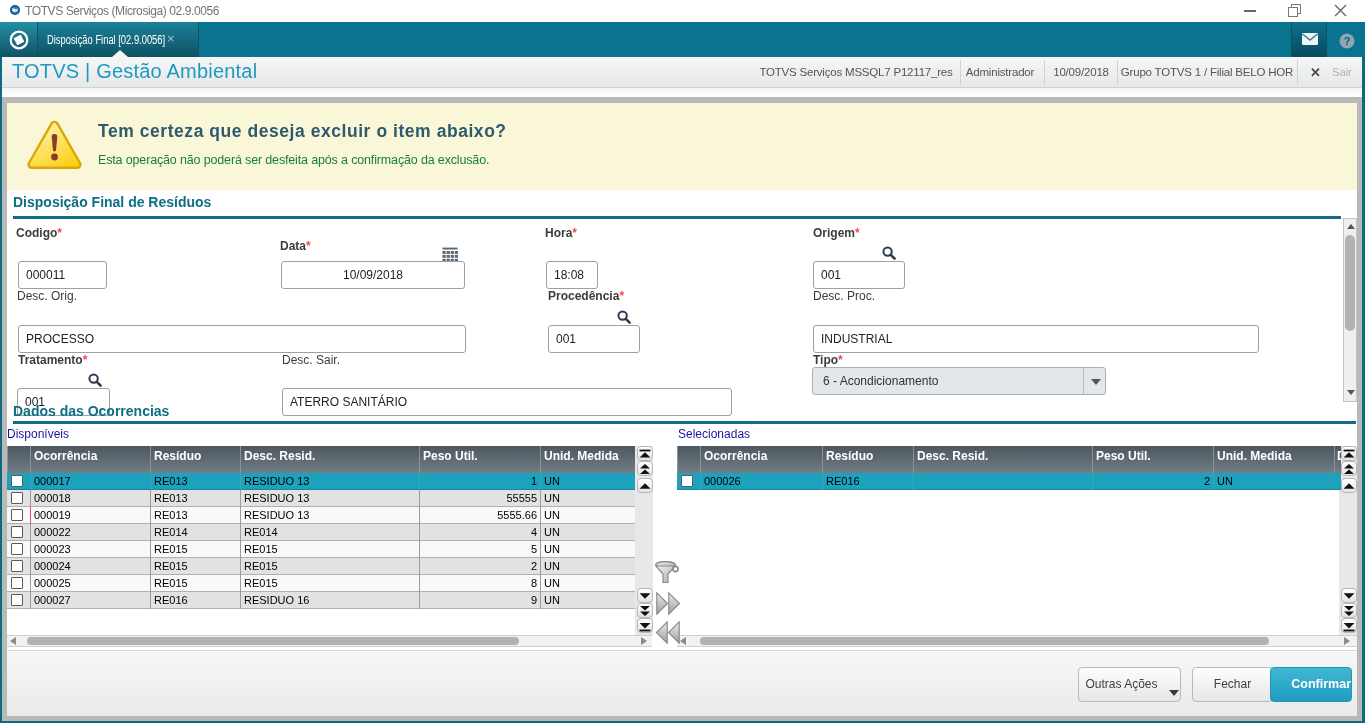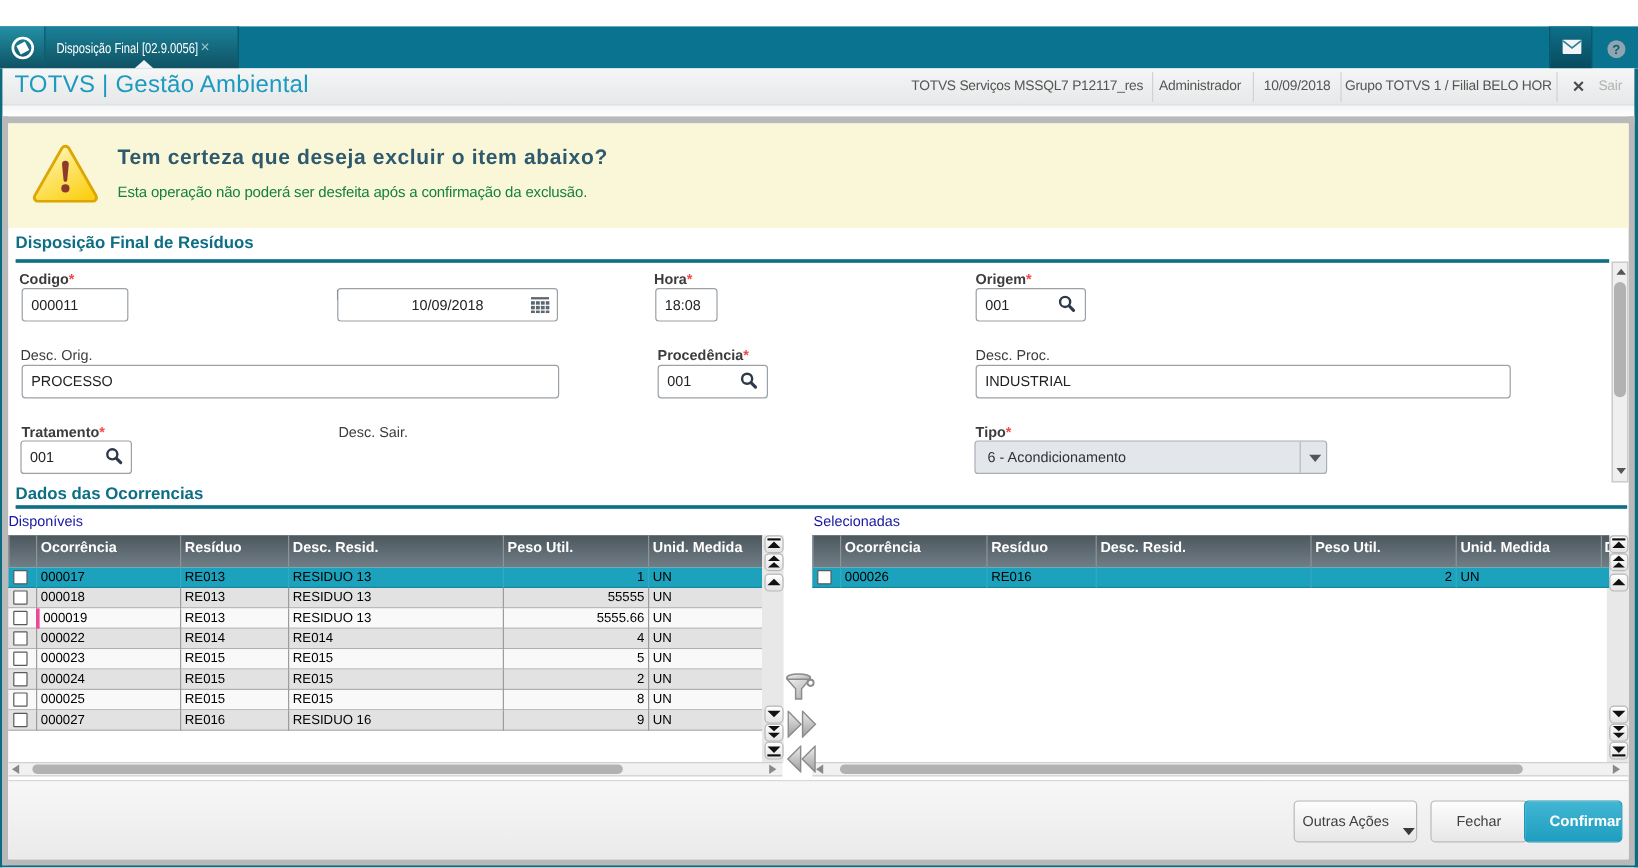--- a/index.html
+++ b/index.html
@@ -43,21 +43,21 @@
 #warns { left:91px; top:50px; font-size:12.5px; color:#15803d; letter-spacing:-0.15px; }
 
 
 .sect { font-size:14px; font-weight:bold; color:#0d6e84; }
 .sectline { height:3px; background:#0d6e84; }
 
 
 .lbl { font-size:12px; color:#3c3c3c; }
 .lblb { font-size:12px; font-weight:bold; color:#3c3c3c; }
 .req { color:#f24b4b; }
-.inp { border:1px solid #9aa2a8; border-radius:3px; background:#fff; font-size:12px; color:#222; line-height:26px; padding-left:7px; height:28px; }
+.inp { border:1px solid #9aa2a8; border-radius:3px; background:#fff; font-size:12px; color:#222; line-height:26px; padding-left:7px; height:28px;margin-top:21px; }
 
 
 .thead { background:linear-gradient(180deg,#4c575e,#727e86); height:27px; }
 .th { position:absolute; top:0; height:27px; font-size:12px; font-weight:bold; color:#fff; line-height:21px; padding-left:3px; border-left:1px solid #8a949b; white-space:nowrap; overflow:hidden; }
 .row { position:absolute; height:17px; }
 .cell { position:absolute; top:0; height:17px; font-size:11px; color:#000; line-height:16px; padding-left:3px; border-left:1px solid #9c9c9c; overflow:hidden; white-space:nowrap; }
 .cellr { text-align:right; padding-right:3px; padding-left:0; }
 .rowg { background:#e2e2e2; border-bottom:1px solid #b0b0b0; }
 .roww { background:#f9f9f9; border-bottom:1px solid #b0b0b0; }
 .rowt { background:#1ca2bd; border-bottom:1px solid #18879e; }
@@ -71,20 +71,37 @@
 
 
 #footer { left:7px; top:650px; width:1350px; height:66px; background:linear-gradient(180deg,#f7f7f7,#eaeaea); border-top:1px solid #d8d8d8; }
 .btn { position:absolute; top:16px; height:35px; background:linear-gradient(180deg,#fdfdfd,#e7e7e7); border:1px solid #b9b9b9; border-radius:4px; font-size:12px; color:#3f3f3f; text-align:center; line-height:33px; }
 #btnconf { background:linear-gradient(180deg,#41b7d3,#1f9dbf); border:1px solid #1f97b8; color:#fff; font-weight:bold;text-align:right; }
 </style>
 </head>
 <body>
 <div id="stage">
 
+  <div class="abs" id="titlebar">
+    <svg class="abs" style="left:10px;top:5px" width="10" height="10" viewBox="0 0 16 16">
+      <circle cx="8" cy="8" r="8" fill="#0c4a8c"></circle>
+      <circle cx="8" cy="8" r="6" fill="#2e74c0"></circle>
+      <path d="M4,5 L9,6.5 L7.5,11.5 L3.5,9 Z" fill="#fff"></path>
+      <path d="M9,6.5 L13,6 L11.5,10.5 L7.5,11.5 Z" fill="#cfe0f2"></path>
+    </svg>
+    <div class="abs" id="titletext">TOTVS Serviços (Microsiga) 02.9.0056</div>
+    <div class="abs" style="left:1244px;top:10px;width:12px;height:1.5px;background:#666"></div>
+    <svg class="abs" style="left:1288px;top:4px" width="14" height="13" viewBox="0 0 14 13">
+      <rect x="3.5" y="0.5" width="9" height="9" fill="#fff" stroke="#777"></rect>
+      <rect x="0.5" y="3.5" width="9" height="9" fill="#fff" stroke="#777"></rect>
+    </svg>
+    <svg class="abs" style="left:1334px;top:4px" width="13" height="13" viewBox="0 0 13 13">
+      <path d="M1,1 L12,12 M12,1 L1,12" stroke="#666" stroke-width="1.4"></path>
+    </svg>
+  </div>
 
   <div class="abs" id="tealbar">
     <div class="abs" id="logosec">
       <svg class="abs" style="left:9px;top:8px" width="20" height="20" viewBox="0 0 20 20">
         <circle cx="10" cy="10" r="8.3" fill="none" stroke="#fff" stroke-width="2.2"></circle>
         <path d="M10,4.4 L15.6,10 L10,15.6 L4.4,10 Z" fill="#fff" transform="rotate(18 10 10)"></path>
       </svg>
     </div>
     <div class="abs" id="tab">
       <div class="abs" id="tabtext">Disposição Final [02.9.0056]</div>
@@ -188,20 +205,21 @@
     <div class="abs lbl" style="left:806px;top:186px">Desc. Proc.</div>
     <div class="abs inp" style="left:806px;top:201px;width:446px">INDUSTRIAL</div>
 
     <div class="abs lblb" style="left:11px;top:250px">Tratamento<span class="req">*</span></div>
     <div class="abs inp" style="left:10px;top:264px;width:93px">001</div>
     <svg class="abs" style="left:81px;top:270px" width="15" height="15" viewBox="0 0 15 15">
       <circle cx="5.6" cy="5.6" r="4.2" fill="none" stroke="#2c3a4b" stroke-width="2"></circle>
       <line x1="8.8" y1="8.8" x2="12.6" y2="12.6" stroke="#2c3a4b" stroke-width="2.6" stroke-linecap="round"></line>
     </svg>
     <div class="abs lbl" style="left:275px;top:250px">Desc. Sair.</div>
+    <div class="abs inp" style="left:275px;top:264px;width:450px">ATERRO SANITÁRIO</div>
     <div class="abs lblb" style="left:806px;top:250px">Tipo<span class="req">*</span></div>
     <div class="abs" style="left:805px;top:264px;width:294px;height:28px;background:#e3e6ea;border:1px solid #aab0b6;border-radius:3px">
       <div class="abs" style="left:10px;top:0;font-size:12px;color:#333;line-height:26px">6 - Acondicionamento</div>
       <div class="abs" style="left:270px;top:0;width:1px;height:26px;background:#b5b9bd"></div>
       <div class="abs harr" style="left:278px;top:11px;border-left:5px solid transparent;border-right:5px solid transparent;border-top:6px solid #555"></div>
     </div>
 
     <div class="abs strack" style="left:1336px;top:115px;width:14px;height:184px"></div>
     <div class="abs harr" style="left:1340px;top:121px;border-left:4px solid transparent;border-right:4px solid transparent;border-bottom:5px solid #555"></div>
     <div class="abs harr" style="left:1340px;top:287px;border-left:4px solid transparent;border-right:4px solid transparent;border-top:5px solid #555"></div>
@@ -235,21 +253,21 @@
 <div class="cell" style="left:533px;top:370px;width:95px;color:#000;border-left:1px solid #35a8c0">UN</div>
 <div class="abs row rowg" style="left:0px;top:387px;width:628px"></div>
 <div class="cb" style="left:4px;top:389px"></div>
 <div class="cell" style="left:23px;top:387px;width:120px;color:#000;border-left:1px solid #9c9c9c">000018</div>
 <div class="cell" style="left:143px;top:387px;width:90px;color:#000;border-left:1px solid #9c9c9c">RE013</div>
 <div class="cell" style="left:233px;top:387px;width:179px;color:#000;border-left:1px solid #9c9c9c">RESIDUO 13</div>
 <div class="cell cellr" style="left:412px;top:387px;width:121px;color:#000;border-left:1px solid #9c9c9c">55555</div>
 <div class="cell" style="left:533px;top:387px;width:95px;color:#000;border-left:1px solid #9c9c9c">UN</div>
 <div class="abs row roww" style="left:0px;top:404px;width:628px"></div>
 <div class="cb" style="left:4px;top:406px"></div>
-<div class="cell" style="left:23px;top:404px;width:120px;color:#000;border-left:3px solid #ec4899">000019</div>
+<div class="cell" style="left:23px;top:404px;width:120px;color:#000;border-left:1px solid #ec4899">000019</div>
 <div class="cell" style="left:143px;top:404px;width:90px;color:#000;border-left:1px solid #9c9c9c">RE013</div>
 <div class="cell" style="left:233px;top:404px;width:179px;color:#000;border-left:1px solid #9c9c9c">RESIDUO 13</div>
 <div class="cell cellr" style="left:412px;top:404px;width:121px;color:#000;border-left:1px solid #9c9c9c">5555.66</div>
 <div class="cell" style="left:533px;top:404px;width:95px;color:#000;border-left:1px solid #9c9c9c">UN</div>
 <div class="abs row rowg" style="left:0px;top:421px;width:628px"></div>
 <div class="cb" style="left:4px;top:423px"></div>
 <div class="cell" style="left:23px;top:421px;width:120px;color:#000;border-left:1px solid #9c9c9c">000022</div>
 <div class="cell" style="left:143px;top:421px;width:90px;color:#000;border-left:1px solid #9c9c9c">RE014</div>
 <div class="cell" style="left:233px;top:421px;width:179px;color:#000;border-left:1px solid #9c9c9c">RE014</div>
 <div class="cell cellr" style="left:412px;top:421px;width:121px;color:#000;border-left:1px solid #9c9c9c">4</div>

